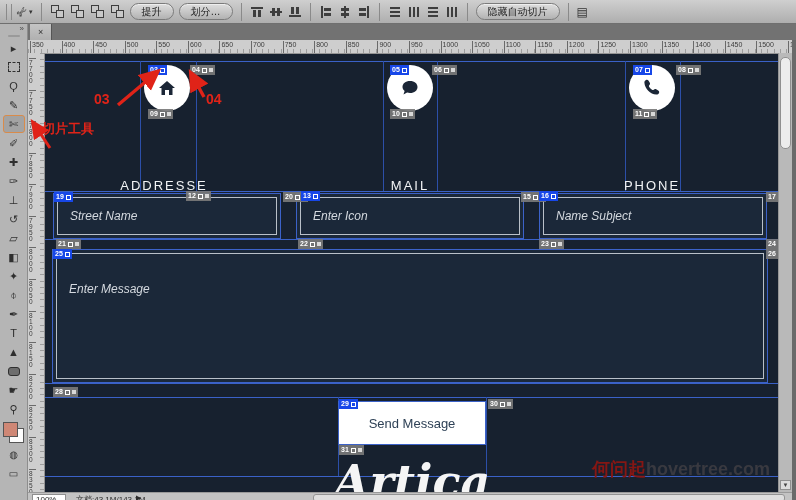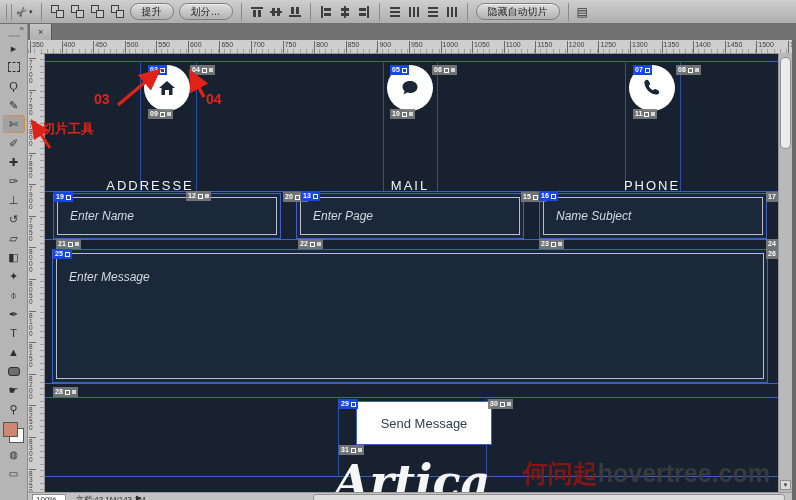--- a/index.html
+++ b/index.html
@@ -81,34 +81,34 @@
   .gh{position:absolute;left:0;width:734px;height:1px;background:#3e68d8;opacity:.9}
   .gv{position:absolute;width:1px;background:#2c4fa8}
   .circle{position:absolute;width:46px;height:46px;border-radius:50%;background:#ffffff;
           display:flex;align-items:center;justify-content:center}
   .coltitle{position:absolute;transform:translateX(-50%);color:#f2f4f6;font-size:13px;
             letter-spacing:2px;white-space:nowrap}
   .colsub{position:absolute;transform:translateX(-50%);color:#e4e8ec;font-size:13px;white-space:nowrap}
   .fld{position:absolute;border:1px solid #3c62c8;background:#1b2839;box-sizing:border-box}
   .fld .inner{position:absolute;inset:3px;border:1px solid #b9c0c9;display:flex;align-items:center;
               padding-left:12px;color:#d4d9df;font-size:12px;font-style:italic}
-  .msg .inner{align-items:flex-start;padding-top:16px}
+  .msg .inner{align-items:flex-start;padding-top:28px}
   .sendbtn{position:absolute;border:1px solid #3c62c8;background:#ffffff;display:flex;
            align-items:center;justify-content:center;color:#2e4156;font-size:13px;box-sizing:border-box}
   .logo{position:absolute;transform:translateX(-50%);color:#f5f5f5;font-size:46px;
         font-family:"DejaVu Serif","Liberation Serif",serif;font-style:italic;font-weight:bold;
         white-space:nowrap}
   .slice{position:absolute;height:10px;display:flex;align-items:center;gap:2px;padding:0 2px;
          font-size:7px;font-weight:bold;color:#fff;z-index:6;line-height:10px}
   .slice.u{background:#1747e8}
   .slice.a{background:rgba(122,122,122,.92)}
   .slice .bx{width:5px;height:5px;border:1px solid #fff;box-sizing:border-box;display:inline-block}
   .slice .im{width:4px;height:4px;background:#d8d8d8;display:inline-block}
   .ann{position:absolute;color:#e02318;font-weight:bold;z-index:12;white-space:nowrap}
-  .wm{position:absolute;right:8px;top:404px;font-size:25px;font-weight:bold;z-index:4;white-space:nowrap}
+  .wm{position:absolute;right:8px;top:404px;font-size:18px;font-weight:bold;z-index:4;white-space:nowrap}
   .wm .cn{color:#8c1612;opacity:.95}
   .wm .en{color:#3b3b41;opacity:.95}
   svg.overlay{position:absolute;inset:0;z-index:13;pointer-events:none}
   
   .vscroll{position:absolute;top:53px;left:778px;width:14px;height:439px;background:#b9b9b9;
            border-left:1px solid #979797;z-index:20;box-sizing:border-box}
   .vthumb{position:absolute;left:1px;top:4px;width:11px;height:92px;background:#ececec;
           border:1px solid #8f8f8f;border-radius:5px;box-sizing:border-box}
   .vbtn{position:absolute;left:1px;bottom:2px;width:11px;height:10px;background:#dcdcdc;
         border:1px solid #8f8f8f;font-size:6px;text-align:center;line-height:9px;color:#444;box-sizing:border-box}
@@ -260,52 +260,52 @@
       <div class="gv" style="left: 636px; top: 8px; height: 130px;"></div>
       <div class="gv" style="left: 294px; top: 344px; height: 79px;"></div>
       <div class="gv" style="left: 442px; top: 344px; height: 79px;"></div>
     </div>
 
   <div class="circle" style="left:100px;top:12px">
     <svg width="20" height="20" viewBox="0 0 20 20">
       <path d="M10 3 L18 10 L15.5 10 L15.5 17 L12 17 L12 12 L8 12 L8 17 L4.5 17 L4.5 10 L2 10 Z" fill="#1b2636"></path>
     </svg>
   </div>
-  <div class="coltitle" style="left:106px;top:125px">ADDRESSE</div>
+  <div class="coltitle" style="left:120px;top:125px">ADDRESSE</div>
   <div class="colsub" style="left:123px;top:148px">Awesome Street 234,NY</div>
 
   <div class="circle" style="left:343px;top:12px">
     <svg width="20" height="20" viewBox="0 0 20 20">
       <path d="M10 3 C14.5 3 17.5 5.6 17.5 9 C17.5 12.4 14.5 15 10 15 C9 15 8 14.8 7.1 14.5 L3.5 16.5 L4.6 12.9 C3.3 11.9 2.5 10.5 2.5 9 C2.5 5.6 5.5 3 10 3 Z" fill="#1b2636"></path>
     </svg>
   </div>
   <div class="coltitle" style="left:366px;top:125px">MAIL</div>
   <div class="colsub" style="left:366px;top:148px">articamail@mail.com</div>
 
   <div class="circle" style="left:585px;top:12px">
     <svg width="20" height="20" viewBox="0 0 20 20">
       <path d="M5 3 C6 2.5 7 2.8 7.6 3.8 L8.8 5.8 C9.3 6.7 9 7.6 8.2 8.3 C7.8 8.7 7.8 9.3 8.2 10 C8.9 11.2 9.9 12.2 11 12.8 C11.7 13.2 12.3 13.2 12.7 12.8 C13.4 12 14.3 11.7 15.2 12.2 L17.2 13.4 C18.2 14 18.5 15 18 16 C17.5 17 16.5 17.7 15.3 17.6 C9.2 17.1 3.9 11.8 3.4 5.7 C3.3 4.5 4 3.5 5 3 Z" fill="#1b2636" transform="translate(-1,-1)"></path>
     </svg>
   </div>
   <div class="coltitle" style="left:608px;top:125px">PHONE</div>
   <div class="colsub" style="left:608px;top:148px">(000)123-456-789</div>
 
   <div class="fld" style="left:9px;top:140px;width:228px;height:46px">
-    <div class="inner">Enter Name</div>
+    <div class="inner">Street Name</div>
   </div>
   <div class="fld" style="left:252px;top:140px;width:228px;height:46px">
-    <div class="inner">Enter Page</div>
+    <div class="inner">Enter Icon</div>
   </div>
   <div class="fld" style="left:495px;top:140px;width:228px;height:46px">
     <div class="inner">Name Subject</div>
   </div>
   <div class="fld msg" style="left:8px;top:196px;width:716px;height:134px">
     <div class="inner">Enter Message</div>
   </div>
-  <div class="sendbtn" style="left:312px;top:348px;width:136px;height:44px">Send Message</div>
+  <div class="sendbtn" style="left:294px;top:348px;width:148px;height:44px">Send Message</div>
 
   <div class="logo" style="left:368px;top:402px">Artica</div>
 
   <div class="wm">
     <span class="cn">何问起</span><span class="en">hovertree.com</span>
   </div>
 
   <div id="slices">
       <div class="slice u" style="left: 104px; top: 12px;">
         <span>03</span>

